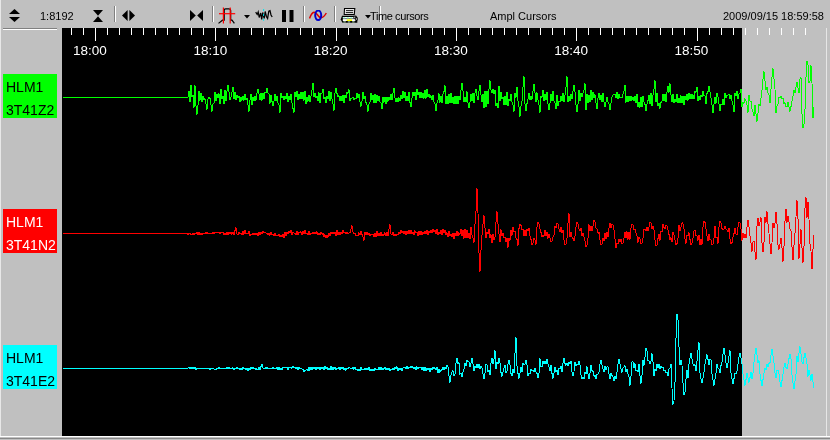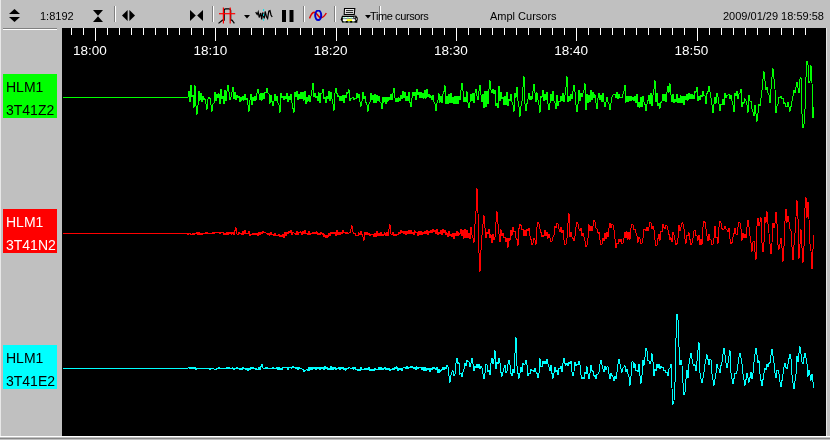--- a/index.html
+++ b/index.html
@@ -1,19 +1,19 @@
 <!DOCTYPE html>
 <html><head><meta charset="utf-8"><style>
 html,body{margin:0;padding:0;width:830px;height:440px;overflow:hidden;background:#c0c0c0;font-family:"Liberation Sans",sans-serif;}
 *{box-sizing:border-box;}
 .abs{position:absolute;}
 #toolbar{left:0;top:0;width:830px;height:28px;background:#c0c0c0;transform:translateZ(0);}
 .tbtext{position:absolute;font-size:11px;color:#000;top:10px;white-space:nowrap;}
 .sep{position:absolute;top:6px;width:2px;height:16px;border-left:1px solid #808080;border-right:1px solid #ffffff;}
-#plot{left:62px;top:28px;width:764px;height:408px;background:#000;transform:translateZ(0);}
+#plot{left:62px;top:28px;width:680px;height:408px;background:#000;transform:translateZ(0);}
 .chlab{position:absolute;left:3px;width:54px;font-size:14px;line-height:22.5px;padding:2px 0 12px 3px;color:#000;transform:translateZ(0);}
 #groove{left:3px;top:28px;width:54px;height:2px;border-top:1px solid #808080;border-bottom:1px solid #ffffff;}
 #bottomstrip{left:0;top:436px;width:830px;height:4px;background:#c0c0c0;border-top:1px solid #ffffff;}
 #bottomline{left:0;top:438px;width:830px;height:1px;background:#888;}
 #rightstrip{left:826px;top:28px;width:4px;height:408px;background:#c0c0c0;border-left:1px solid #e6e6e6;}
 #leftline{left:0;top:0;width:1px;height:440px;background:#e8e8e8;}
 svg{display:block;}
 .icon{position:absolute;}
 </style></head>
 <body>
@@ -74,21 +74,21 @@
     <line x1="3.4" y1="14.9" x2="14.8" y2="14.9" stroke="#cfffcf" stroke-width="0.9" stroke-dasharray="2.4,2"></line>
     <rect x="13.8" y="9.2" width="2" height="2" fill="#fff" stroke="#000" stroke-width="0.8"></rect>
     <rect x="15.3" y="11" width="2" height="2" fill="#fff" stroke="#000" stroke-width="0.8"></rect>
   </svg>
   <svg class="icon" style="left:364.5px;top:15px" width="6" height="4">
         <polygon points="0,0 6,0 3,3.5" fill="#000"></polygon>
       </svg>
   <div class="sep" style="left:379px"></div>
   <div class="tbtext" style="left:370px;letter-spacing:-0.4px;">Time cursors</div>
   <div class="tbtext" style="left:490px;">Ampl Cursors</div>
-  <div class="tbtext" style="left:723px;">2009/01/29 18:59:58</div>
+  <div class="tbtext" style="left:723px;">2009/09/15 18:59:58</div>
 </rect>
   </div>
 
 <div class="abs" id="groove"></div>
 <div class="abs" id="leftline"></div>
 
 <div class="abs" id="plot">
 <svg width="764" height="408" viewBox="0 0 764 408">
   <g stroke="#fff" stroke-width="1" shape-rendering="crispEdges">
         <line x1="9.44" y1="0" x2="9.44" y2="7"></line>

